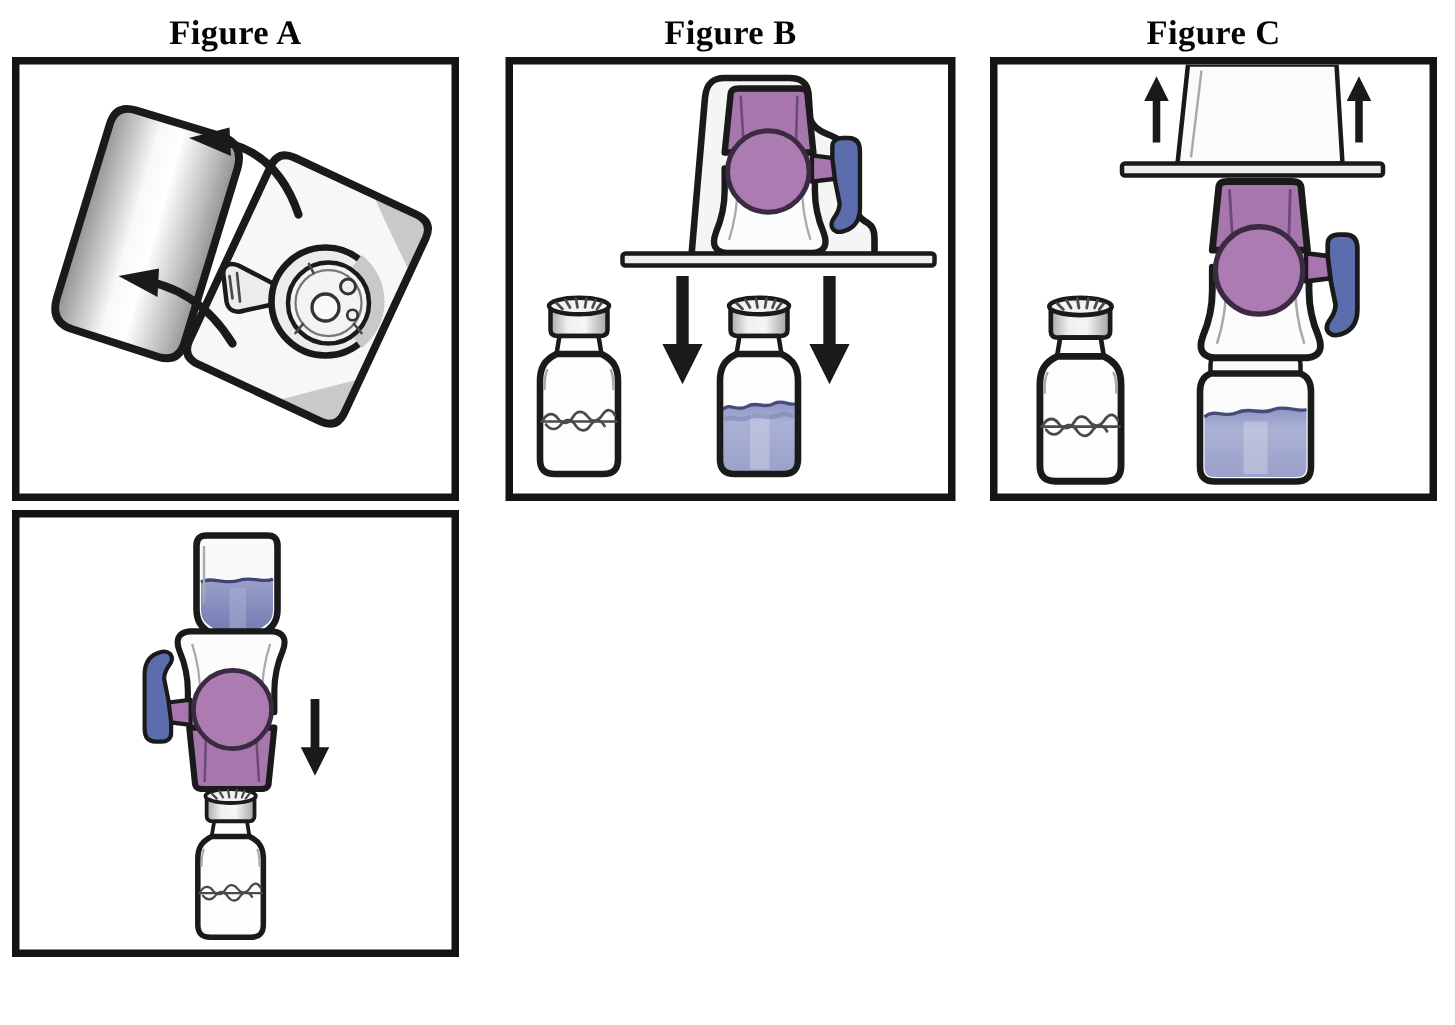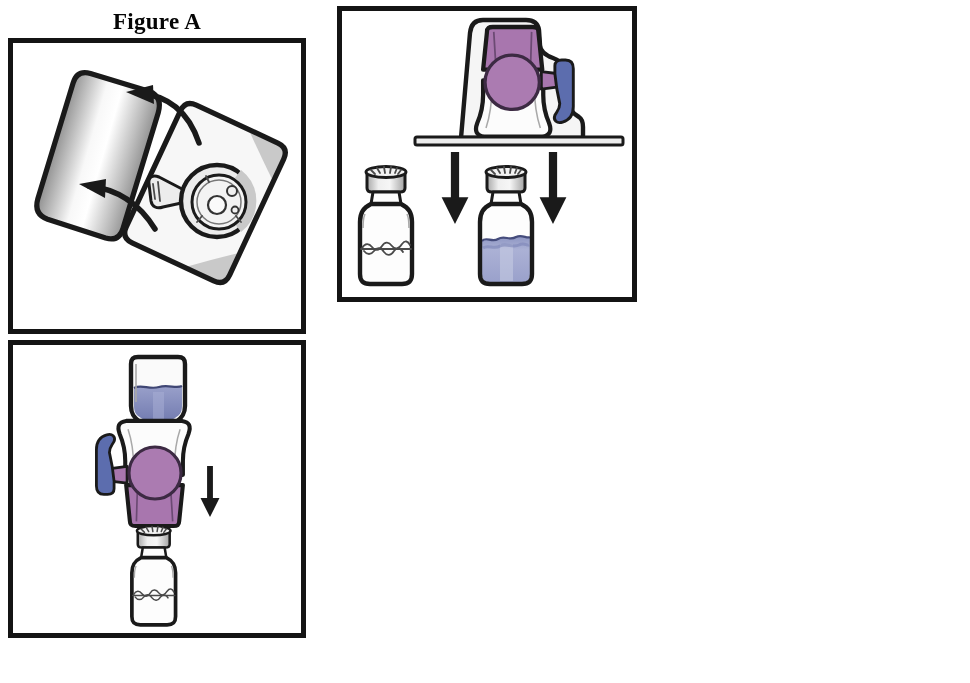--- a/index.html
+++ b/index.html
@@ -162,37 +162,57 @@
         </g>
         <g>
           <path d="M142,186 C126,160 104,146 76,143" fill="none" stroke="#1a1a1a" stroke-width="5.5" stroke-linecap="round"></path>
           <path class="arrow" d="M66,141 L93,136 L92,155 Z"></path>
         </g>
       </svg>
     </div>
   </section>
 
   <section class="fig" style="left:337px;top:6px;width:300px">
+    <div class="fig-title">Figure B</div>
     <div class="panel" style="width:300px;height:296px">
       <svg width="290" height="286" viewBox="0 0 290 286">
 
         <path class="ol4" d="M119,127 L128,22 C129,12 134,9 141,9 L184,9 C192,9 196,12 197,19 L198,34 C198,40 203,44 211,47 C221,51 226,57 226,66 L226,86 C226,97 230,102 237,106 C240,108 241,111 241,116 L241,127 Z" fill="#f5f5f5"></path>
         <use href="#sym-adapter" transform="translate(112,16) scale(0.97)"></use>
 
         <rect class="ol" x="73" y="126" width="208" height="8" rx="2" fill="#ededed"></rect>
 
         <use href="#sym-arrow-down" transform="translate(113,141) scale(1.03)"></use>
         <use href="#sym-arrow-down" transform="translate(211,141) scale(1.03)"></use>
 
         <use href="#sym-powder-vial" transform="translate(11,153)"></use>
         <use href="#sym-liquid-vial" transform="translate(131,153)"></use>
       </svg>
     </div>
   </section>
 
+  <section class="fig" style="left:660px;top:6px;width:298px">
+    <div class="fig-title">Figure C</div>
+    <div class="panel" style="width:298px;height:296px">
+      <svg width="288" height="286" viewBox="0 0 288 286">
+
+        <path class="ol" d="M127,0 L226,0 L230,66 L120,66 Z" fill="#fbfbfb"></path>
+        <path class="thin" d="M136,4 L129,62"></path>
+        <rect class="ol" x="83" y="66" width="174" height="8" rx="2" fill="#ededed"></rect>
+
+        <use href="#sym-arrow-up" transform="translate(106,52) scale(0.63)"></use>
+        <use href="#sym-arrow-up" transform="translate(241,52) scale(0.63)"></use>
+
+        <use href="#sym-open-vial" transform="translate(130,194)"></use>
+        <use href="#sym-adapter" transform="translate(112,78) scale(1.04)"></use>
+
+        <use href="#sym-powder-vial" transform="translate(21,153) scale(1.04)"></use>
+      </svg>
+    </div>
+  </section>
 
   <section class="fig" style="left:8px;top:340px;width:298px">
     <div class="panel" style="width:298px;height:298px">
       <svg width="288" height="288" viewBox="0 0 288 288">
 
         <use href="#sym-inverted-vial" transform="translate(115,9)"></use>
 
         <use href="#sym-adapter" transform="translate(142,128) rotate(180) scale(0.93) translate(-60,-57)"></use>
 
         <use href="#sym-arrow-down" transform="translate(197,121) scale(0.73)"></use>

